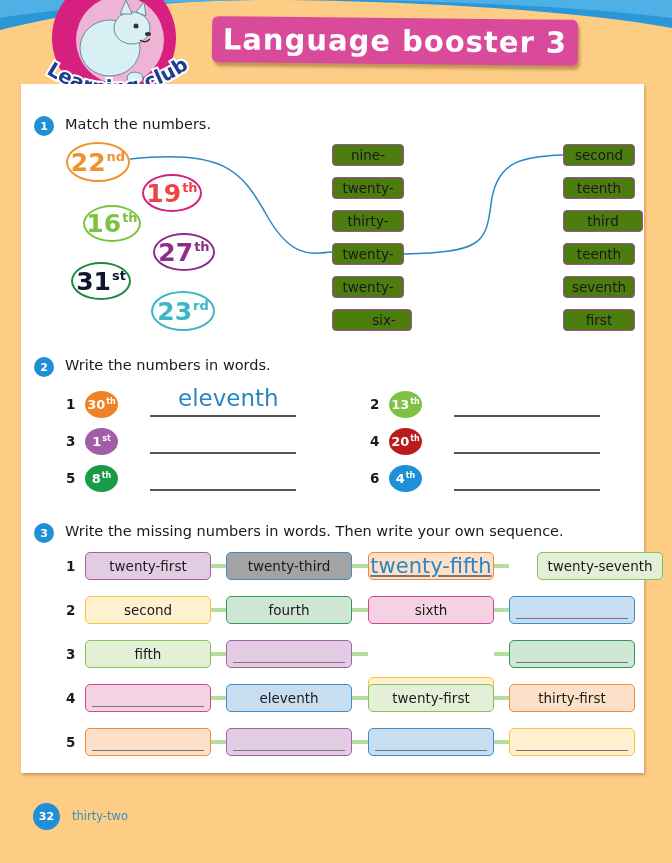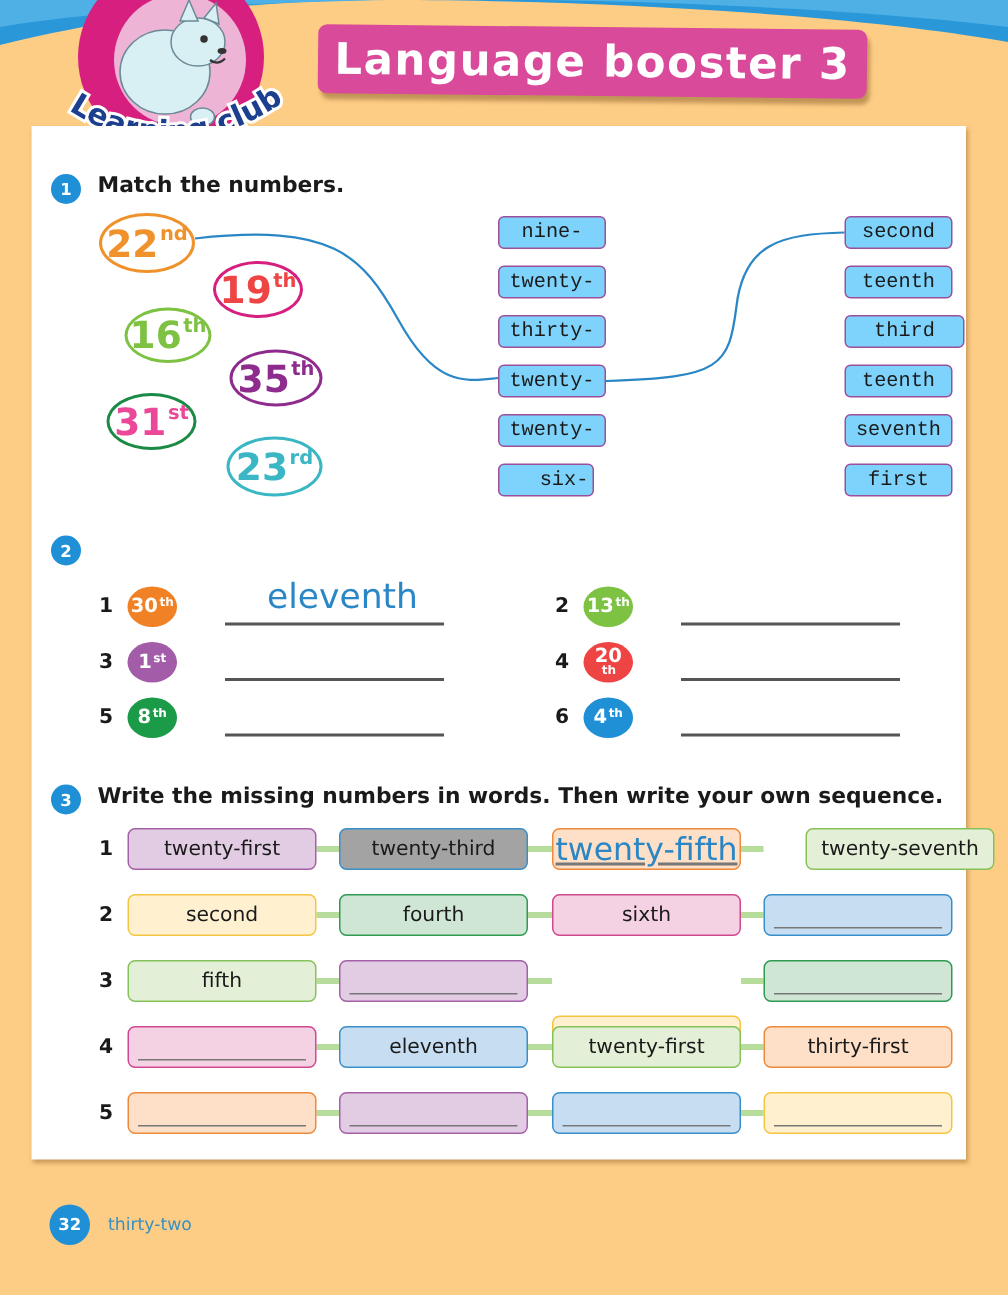--- a/index.html
+++ b/index.html
@@ -33,35 +33,34 @@
     position: absolute; left: 21px; top: 84px; width: 623px; height: 689px;
     background: #fff; box-shadow: 1px 2px 3px rgba(150,100,40,0.5);
   }
 
   .sec-num {
     position: absolute; width: 20px; height: 20px; border-radius: 50%;
     background: #1f8fd6; color: #fff; font-size: 11px; font-weight: bold;
     display: flex; align-items: center; justify-content: center;
   }
   .sec-title {
-    position: absolute; font-weight: bold; font-size: 14.5px; color: #1a1a1a;
+    position: absolute; font-weight: normal; font-size: 14.5px; color: #1a1a1a;
   }
 
   
   .oval {
     position: absolute; border: 2.5px solid; border-radius: 50%;
     display: flex; align-items: center; justify-content: center;
     font-weight: bold; font-size: 25px; background: #fff;
   }
   .oval sup { font-size: 13px; position: relative; top: -6px; margin-left: 1px; }
   .wordbox {
     position: absolute; height: 22px; border: 1.5px solid #9c4f9a; border-radius: 4px;
-    background: #7dd3fc; font-size: 13.5px; display: flex; align-items: center; justify-content: center;
+    background: #4d7c0f; font-size: 13.5px; display: flex; align-items: center; justify-content: center;
     color: #1a1a1a;
-    font-family: Liberation Mono, monospace;
   }
   .curve { position: absolute; left: 0; top: 0; pointer-events: none; }
 
   
   .item-num { position: absolute; font-size: 13.5px; font-weight: bold; }
   .dot {
     position: absolute; width: 33px; height: 27px; border-radius: 50%;
     color: #fff; font-weight: bold; font-size: 13px;
     display: flex; align-items: center; justify-content: center;
   }
@@ -143,51 +142,52 @@
       </div>
       <div class="oval" style="left: 121px; top: 90px; width: 60px; height: 38px; border-color: rgb(214, 31, 126); color: #ef4444;">
         <span>19</span>
         <sup>th</sup>
       </div>
       <div class="oval" style="left: 62px; top: 121px; width: 58px; height: 37px; border-color: rgb(125, 194, 66); color: rgb(125, 194, 66);">
         <span>16</span>
         <sup>th</sup>
       </div>
       <div class="oval" style="left: 132px; top: 149px; width: 62px; height: 38px; border-color: rgb(142, 44, 141); color: rgb(142, 44, 141);">
-        <span>35</span>
-        <sup>th</sup>
-      </div>
-      <div class="oval" style="left: 50px; top: 178px; width: 60px; height: 38px; border-color: rgb(27, 138, 69); color: #ec4899;">
+        <span>27</span>
+        <sup>th</sup>
+      </div>
+      <div class="oval" style="left: 50px; top: 178px; width: 60px; height: 38px; border-color: rgb(27, 138, 69); color: #0f172a;">
         <span>31</span>
         <sup>st</sup>
       </div>
       <div class="oval" style="left: 130px; top: 207px; width: 64px; height: 40px; border-color: rgb(59, 182, 196); color: rgb(59, 182, 196);">
         <span>23</span>
         <sup>rd</sup>
       </div>
     </div>
 
   <div id="left-words">
       <div class="wordbox" style="left: 311px; top: 60px; width: 72px;">nine-</div>
       <div class="wordbox" style="left: 311px; top: 93px; width: 72px;">twenty-</div>
       <div class="wordbox" style="left: 311px; top: 126px; width: 72px;">thirty-</div>
       <div class="wordbox" style="left: 311px; top: 159px; width: 72px;">twenty-</div>
       <div class="wordbox" style="left: 311px; top: 192px; width: 72px;">twenty-</div>
-      <div class="wordbox" style="left: 311px; top: 225px; width: 64px; padding-left: 24px;">six-</div>
+      <div class="wordbox" style="left: 311px; top: 225px; width: 80px; padding-left: 24px;">six-</div>
     </div>
   <div id="right-words">
       <div class="wordbox" style="left: 542px; top: 60px; width: 72px;">second</div>
       <div class="wordbox" style="left: 542px; top: 93px; width: 72px;">teenth</div>
       <div class="wordbox" style="left: 542px; top: 126px; width: 80px;">third</div>
       <div class="wordbox" style="left: 542px; top: 159px; width: 72px;">teenth</div>
       <div class="wordbox" style="left: 542px; top: 192px; width: 72px;">seventh</div>
       <div class="wordbox" style="left: 542px; top: 225px; width: 72px;">first</div>
     </div>
 
   <div class="sec-num" style="left:13px;top:273px;">2</div>
+  <div class="sec-title" style="left:44px;top:273px;">Write the numbers in words.</div>
   <div id="sec2-items">
       <div class="item-num" style="left: 45px; top: 312px;">1</div>
       <div class="dot" style="left: 64px; top: 307px; background: rgb(240, 129, 36);">
         <span>30</span>
         <sup>th</sup>
       </div>
       <div class="write-line" style="left: 129px; top: 331px;"></div>
       <div class="handwritten" style="left: 157px; top: 301px;">eleventh</div>
       <div class="item-num" style="left: 349px; top: 312px;">2</div>
       <div class="dot" style="left: 368px; top: 307px; background: rgb(125, 194, 66);">
@@ -195,21 +195,21 @@
         <sup>th</sup>
       </div>
       <div class="write-line" style="left: 433px; top: 331px;"></div>
       <div class="item-num" style="left: 45px; top: 349px;">3</div>
       <div class="dot" style="left: 64px; top: 344px; background: rgb(163, 92, 168);">
         <span>1</span>
         <sup>st</sup>
       </div>
       <div class="write-line" style="left: 129px; top: 368px;"></div>
       <div class="item-num" style="left: 349px; top: 349px;">4</div>
-      <div class="dot" style="left: 368px; top: 344px; background: #ef4444; flex-direction: column;">
+      <div class="dot" style="left: 368px; top: 344px; background: #b91c1c;">
         <span>20</span>
         <sup>th</sup>
       </div>
       <div class="write-line" style="left: 433px; top: 368px;"></div>
       <div class="item-num" style="left: 45px; top: 386px;">5</div>
       <div class="dot" style="left: 64px; top: 381px; background: rgb(27, 154, 72);">
         <span>8</span>
         <sup>th</sup>
       </div>
       <div class="write-line" style="left: 129px; top: 405px;"></div>

